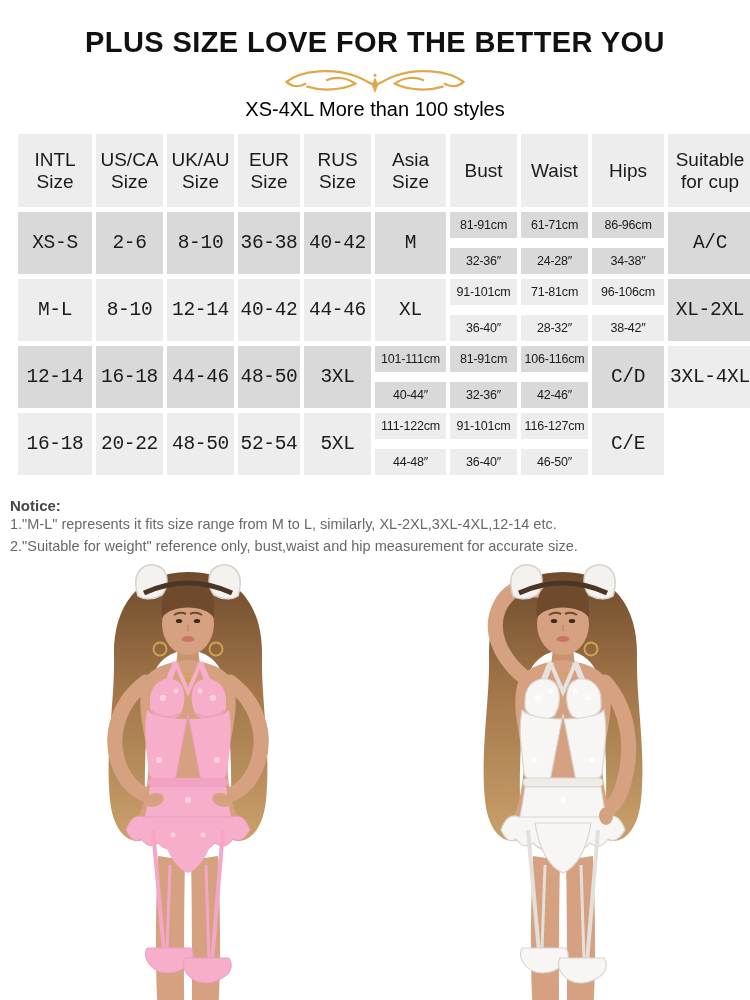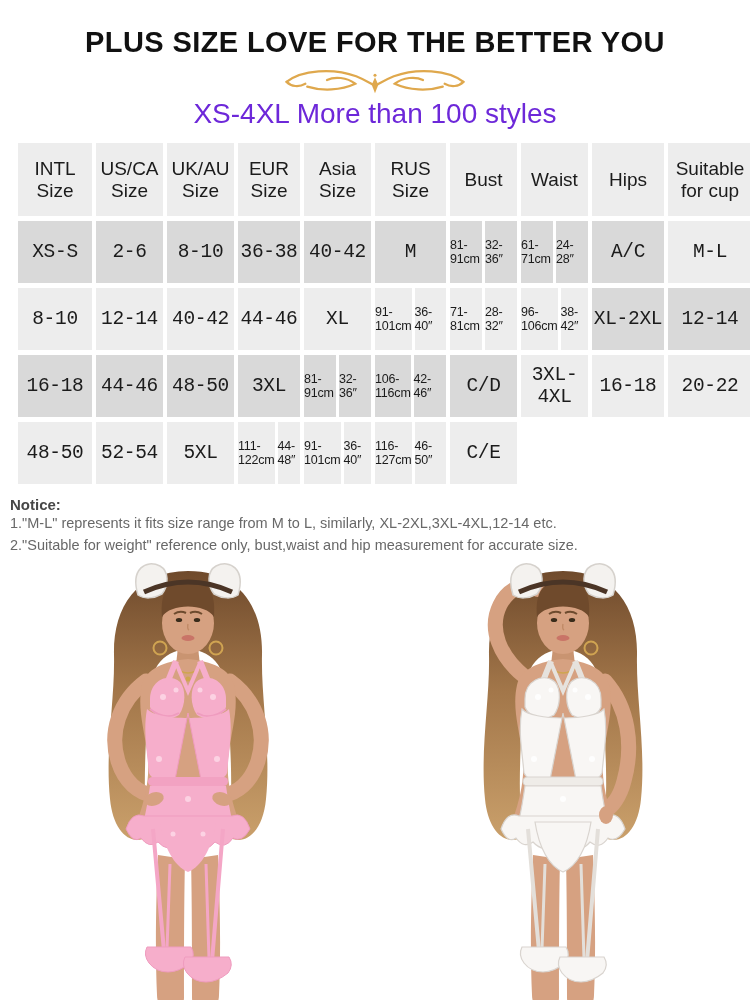--- a/index.html
+++ b/index.html
@@ -6,39 +6,39 @@
   body { background:#888; }
   .page {
     width:750px; height:1000px; background:#ffffff; margin:0 auto;
     font-family:"Liberation Sans", sans-serif; overflow:hidden; position:relative;
   }
   .title {
     padding-top:26px; text-align:center; font-size:29px; font-weight:bold;
     color:#111; letter-spacing:0.4px;
   }
   .ornament { display:block; margin:5px auto 2px; }
-  .subtitle { text-align:center; font-size:28px; color:#6d28d9; }
+  .subtitle { text-align:center; font-size:20px; color:#000000; }
 
   .size-table {
     display:grid;
     grid-template-columns:74px 67px 67px 62px 67px 71px 67px 67px 72px 84px;
     grid-template-rows:73px 62px 62px 62px 62px;
     column-gap:4px; row-gap:5px;
     margin:13px 8px 0;
     padding-left:10px;
   }
   .cell { display:flex; align-items:center; justify-content:center; text-align:center; color:#1b1b1b; }
   .th { font-size:19px; line-height:1.13; }
   .td { font-size:19.5px; letter-spacing:-0.3px;font-family:Liberation Mono, monospace; }
   .light { background:#ededed; }
   .dark  { background:#d9d9d9; }
-  .measure { display:flex; flex-direction:row; gap:3px; }
+  .measure { display:flex; flex-direction:column; gap:10px; }
   .sub { flex:1; display:flex; align-items:center; justify-content:center; font-size:12.5px; letter-spacing:-0.2px; color:#1b1b1b; }
 
-  .notice { margin:12px 10px 0; }
+  .notice { margin:22px 10px 0; }
   .n-head { font-size:15px; font-weight:bold; color:#474747; }
   .n-line { font-size:14.5px; color:#686868; line-height:1.5; }
 
   .photos { display:flex; margin-top:2px; }
   .photo { width:375px; height:452px; display:flex; justify-content:center; align-items:flex-start; }
 </style>
 </head>
 <body>
 
 <div class="page">
@@ -59,41 +59,45 @@
   </svg>
 
   <div class="subtitle">XS-4XL More than 100 styles</div>
 
   <div class="size-table">
 
     <div class="cell th light">INTL Size</div>
     <div class="cell th light">US/CA Size</div>
     <div class="cell th light">UK/AU Size</div>
     <div class="cell th light">EUR Size</div>
+    <div class="cell th light">RUS Size</div>
     <div class="cell th light">Asia Size</div>
-    <div class="cell th light">RUS Size</div>
     <div class="cell th light">Bust</div>
     <div class="cell th light">Waist</div>
     <div class="cell th light">Hips</div>
     <div class="cell th light">Suitable for cup</div>
 
     <div class="cell td dark">XS-S</div>
     <div class="cell td dark">2-6</div>
     <div class="cell td dark">8-10</div>
     <div class="cell td dark">36-38</div>
     <div class="cell td dark">40-42</div>
     <div class="cell td dark">M</div>
     <div class="measure">
       <div class="sub dark">81-91cm</div>
       <div class="sub dark">32-36″</div>
     </div>
     <div class="measure">
       <div class="sub dark">61-71cm</div>
       <div class="sub dark">24-28″</div>
     </div>
+    <div class="measure">
+      <div class="sub dark">86-96cm</div>
+      <div class="sub dark">34-38″</div>
+    </div>
     <div class="cell td dark">A/C</div>
 
     <div class="cell td light">M-L</div>
     <div class="cell td light">8-10</div>
     <div class="cell td light">12-14</div>
     <div class="cell td light">40-42</div>
     <div class="cell td light">44-46</div>
     <div class="cell td light">XL</div>
     <div class="measure">
       <div class="sub light">91-101cm</div>
@@ -107,20 +111,24 @@
       <div class="sub light">96-106cm</div>
       <div class="sub light">38-42″</div>
     </div>
 
     <div class="cell td dark">XL-2XL</div>
     <div class="cell td dark">12-14</div>
     <div class="cell td dark">16-18</div>
     <div class="cell td dark">44-46</div>
     <div class="cell td dark">48-50</div>
     <div class="cell td dark">3XL</div>
+    <div class="measure">
+      <div class="sub dark">101-111cm</div>
+      <div class="sub dark">40-44″</div>
+    </div>
     <div class="measure">
       <div class="sub dark">81-91cm</div>
       <div class="sub dark">32-36″</div>
     </div>
     <div class="measure">
       <div class="sub dark">106-116cm</div>
       <div class="sub dark">42-46″</div>
     </div>
     <div class="cell td dark">C/D</div>
 

